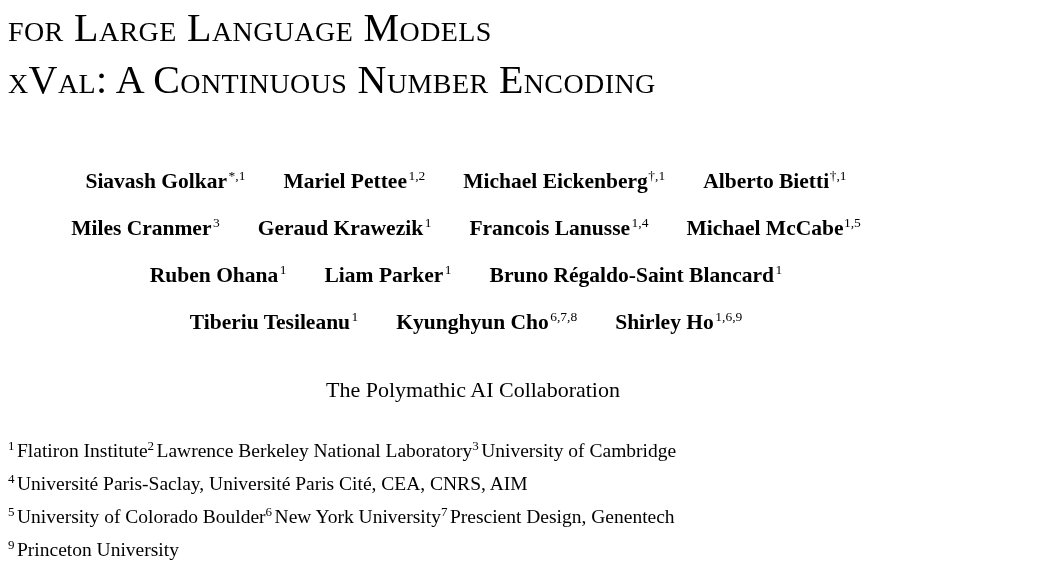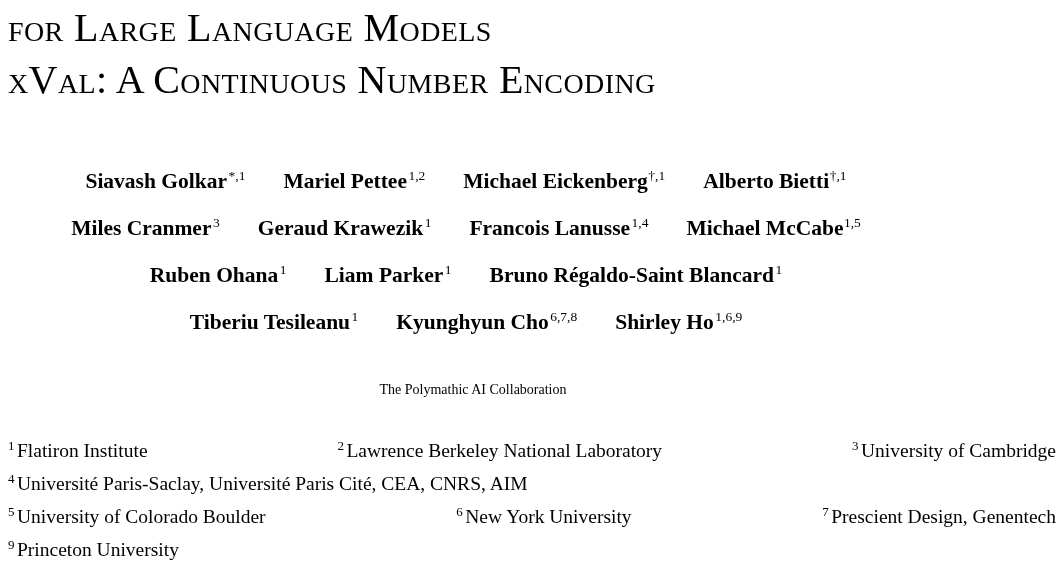--- a/index.html
+++ b/index.html
@@ -78,42 +78,41 @@
     margin-left: 0.5px;
   }
 
   
   .collab {
     position: absolute;
     left: 0;
     top: 375px;
     width: 946px;
     text-align: center;
-    font-size: 14px;
+    font-size: 22px;
     line-height: 30px;
     font-weight: normal;
     white-space: nowrap;
   }
 
   
   .affil-block {
     position: absolute;
     left: 8px;
     top: 434px;
     width: 1048px;
   }
   .affil-row {
     display: flex;
     line-height: 33px;
     height: 33px;
     white-space: nowrap;
     align-items: baseline;
   }
   .affil-row.spread {
-    justify-content: space-between;
   }
   .affil-row.center {
     justify-content: flex-start;
   }
   .affil {
     font-size: 19.5px;
     font-weight: normal;
     display: inline-block;
     white-space: nowrap;
   }

